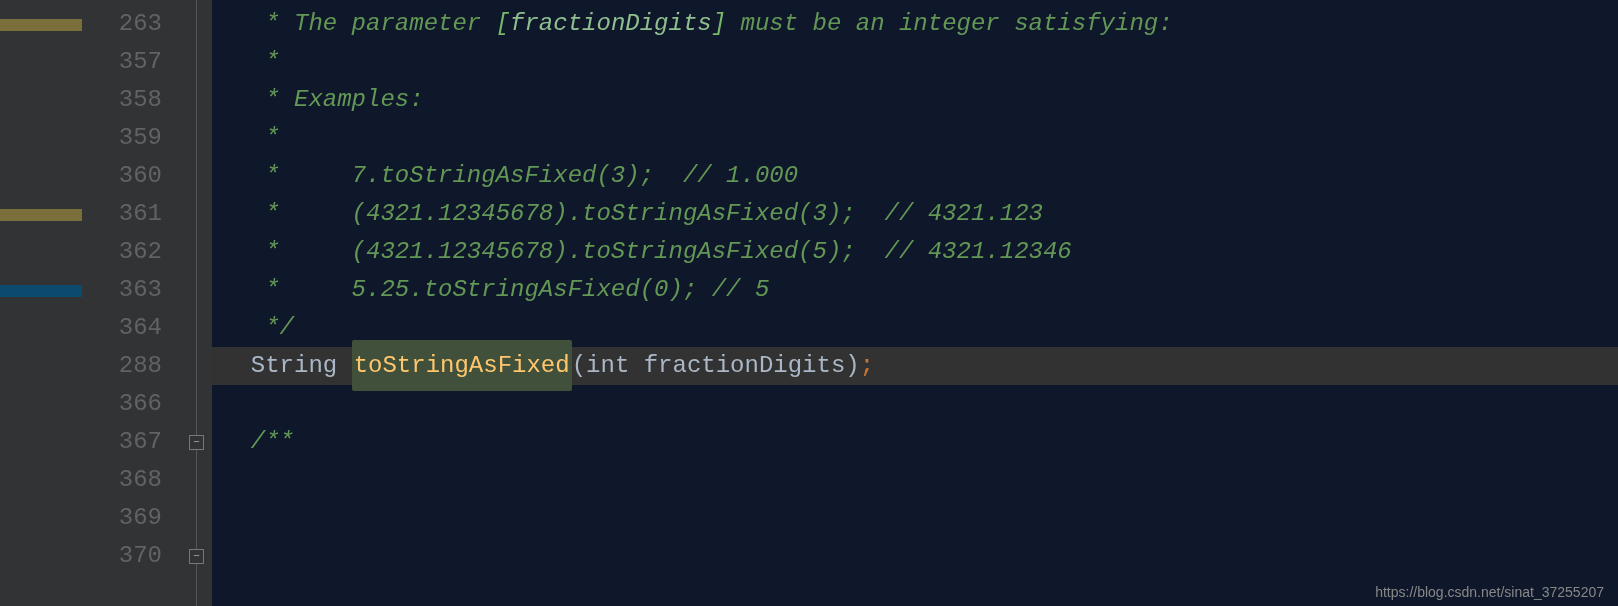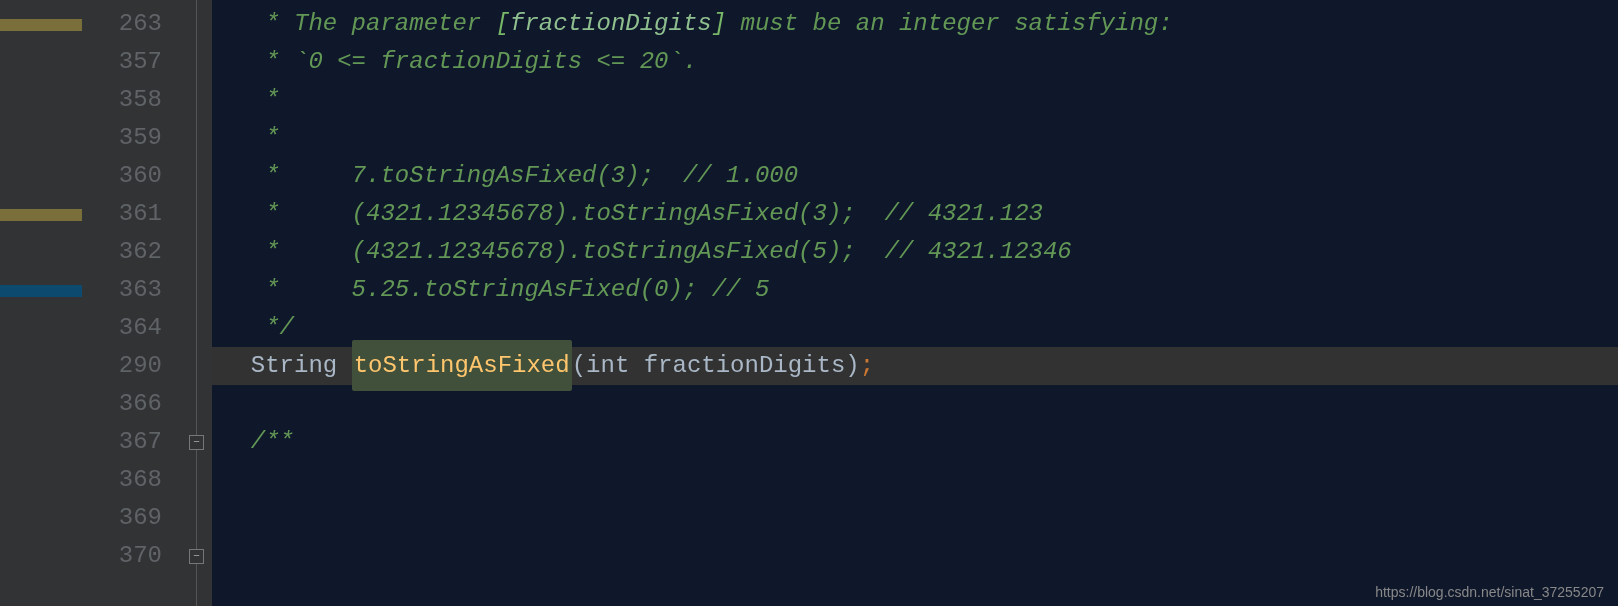--- a/index.html
+++ b/index.html
@@ -118,39 +118,39 @@
   <div class="gutter" id="gutter" style="padding-top: 5px;">
       <div class="gutter-line">263</div>
       <div class="gutter-line">357</div>
       <div class="gutter-line">358</div>
       <div class="gutter-line">359</div>
       <div class="gutter-line">360</div>
       <div class="gutter-line">361</div>
       <div class="gutter-line">362</div>
       <div class="gutter-line">363</div>
       <div class="gutter-line">364</div>
-      <div class="gutter-line">290</div>
+      <div class="gutter-line">288</div>
       <div class="gutter-line">366</div>
       <div class="gutter-line">367</div>
       <div class="gutter-line">368</div>
       <div class="gutter-line">369</div>
       <div class="gutter-line">370</div>
     </div>
   <div class="fold-strip">
     <div class="fold-line"></div>
     <div id="fold-icons">
         <div class="fold-icon" style="top: 435px;">−</div>
         <div class="fold-icon" style="top: 549px;">−</div>
       </div>
   </div>
   <div class="code-area" id="code-area">
       <div style="padding-top: 5px;">
         <div class="code-line"><span class="comment">   * The parameter </span><span class="comment-bracket">[</span><span class="comment-ident">fractionDigits</span><span class="comment-bracket">]</span><span class="comment"> must be an integer satisfying:</span></div>
-        <div class="code-line"><span class="comment">   * `0 &lt;= fractionDigits &lt;= 20`.</span></div>
         <div class="code-line"><span class="comment">   *</span></div>
+        <div class="code-line"><span class="comment">   * Examples:</span></div>
         <div class="code-line"><span class="comment">   *</span></div>
         <div class="code-line"><span class="comment">   *     7.toStringAsFixed(3);  // 1.000</span></div>
         <div class="code-line"><span class="comment">   *     (4321.12345678).toStringAsFixed(3);  // 4321.123</span></div>
         <div class="code-line"><span class="comment">   *     (4321.12345678).toStringAsFixed(5);  // 4321.12346</span></div>
         <div class="code-line"><span class="comment">   *     5.25.toStringAsFixed(0); // 5</span></div>
         <div class="code-line"><span class="comment">   */</span></div>
         <div class="code-line highlighted"><span class="type">  String </span><span class="method-hl">toStringAsFixed</span><span class="paren">(</span><span class="type">int </span><span class="param">fractionDigits</span><span class="paren">)</span><span class="semi">;</span></div>
         <div class="code-line"><span class="type"></span></div>
         <div class="code-line"><span class="comment">  /**</span></div>
       </div>

